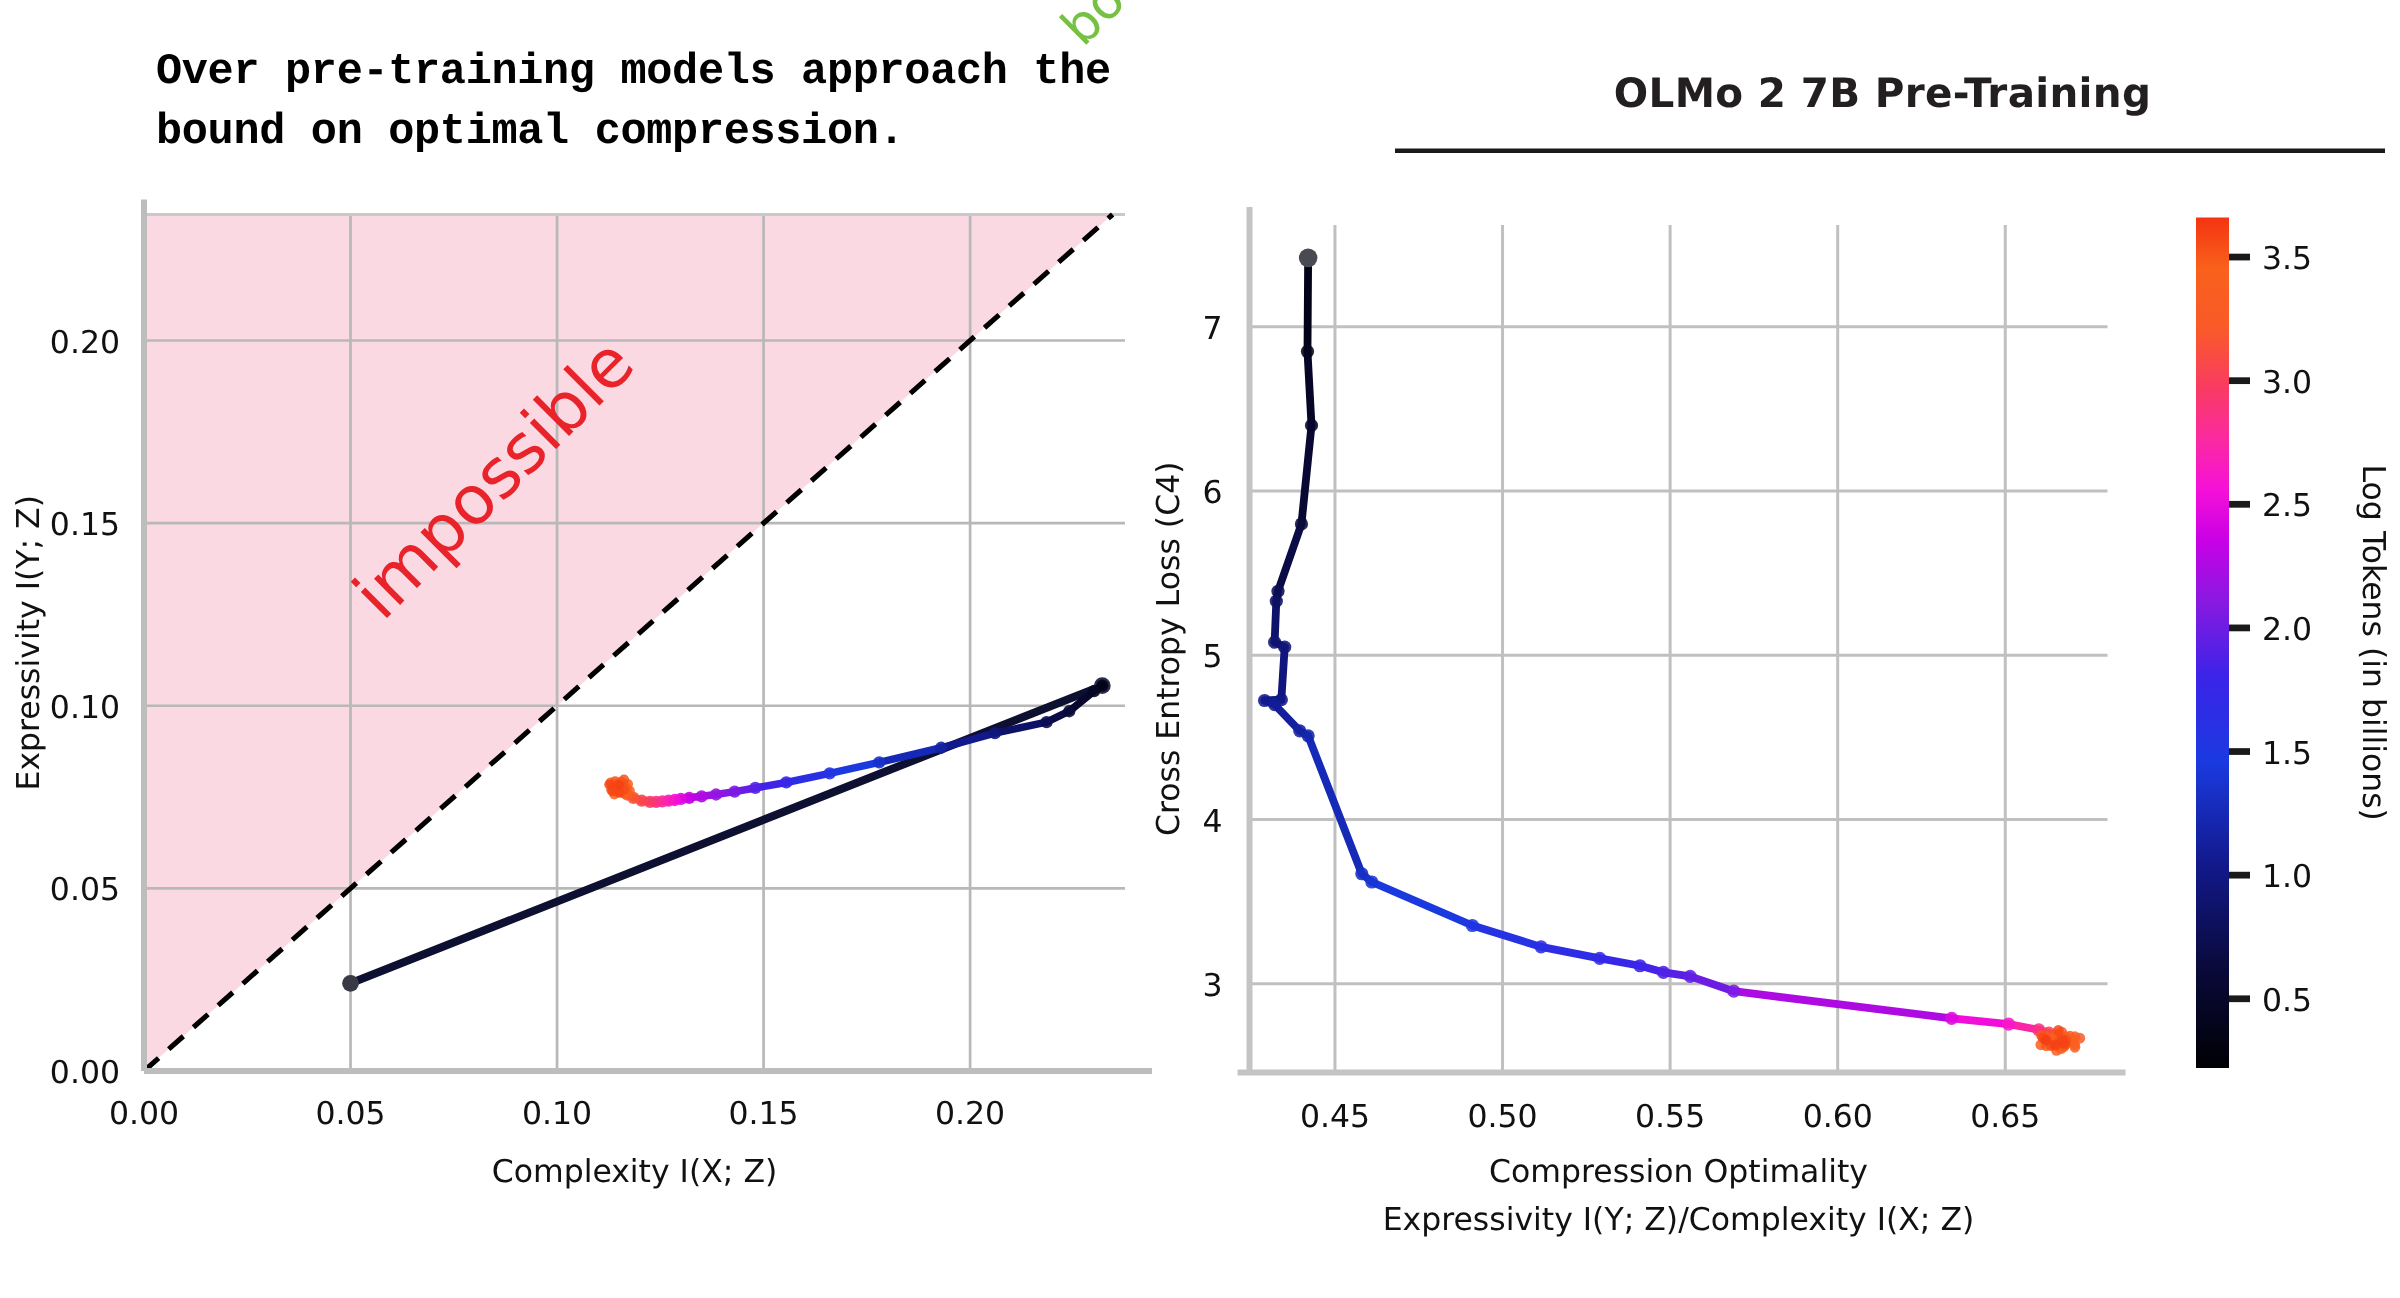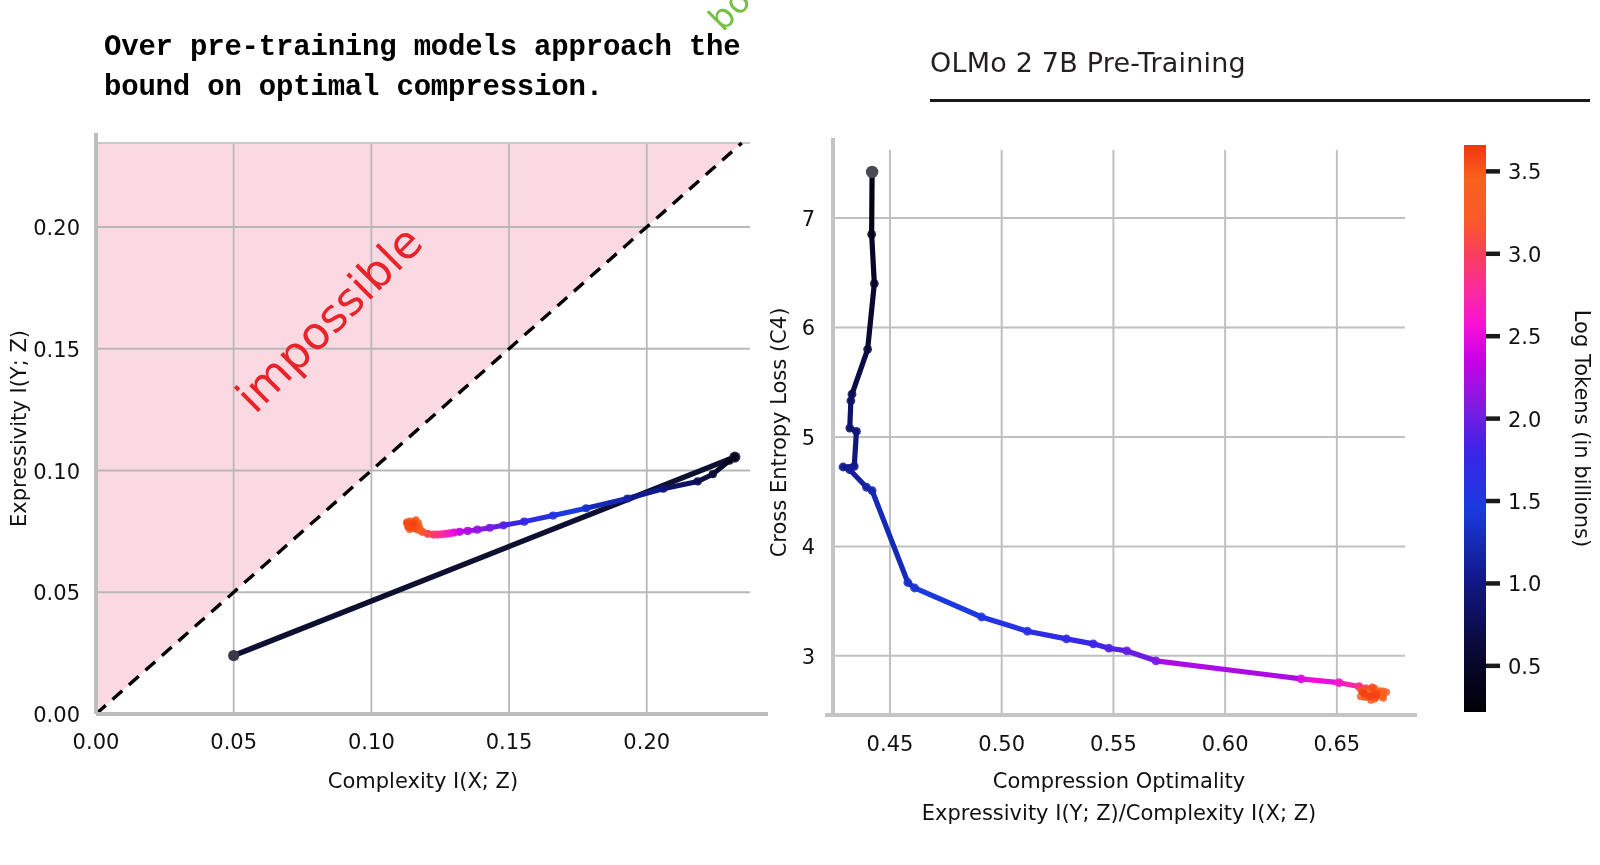--- a/index.html
+++ b/index.html
@@ -12,23 +12,23 @@
 
   .headline{
     position:absolute;left:104px;top:28px;width:660px;
     font-family:Liberation Mono, monospace;
     font-size:29px;font-weight:700;color:#000;line-height:1.38;
     letter-spacing:-0.2px;
   }
 
   .panel-title{
     position:absolute;left:930px;top:47px;width:650px;
-    text-align:left;
-    font-family:"DejaVu Sans", sans-serif;
-    font-size:27px;font-weight:400;color:#231f20;
+    text-align:center;
+    font-family:"DejaVu Sans", sans-serif;
+    font-size:27px;font-weight:700;color:#231f20;
     letter-spacing:0.2px;
   }
   .panel-rule{
     position:absolute;left:930px;top:99px;width:660px;height:3px;
     background:#1a1a1a;
   }
 
   .bound-label{
     position:absolute;left:700px;top:10px;
     font-family:"DejaVu Sans", sans-serif;

